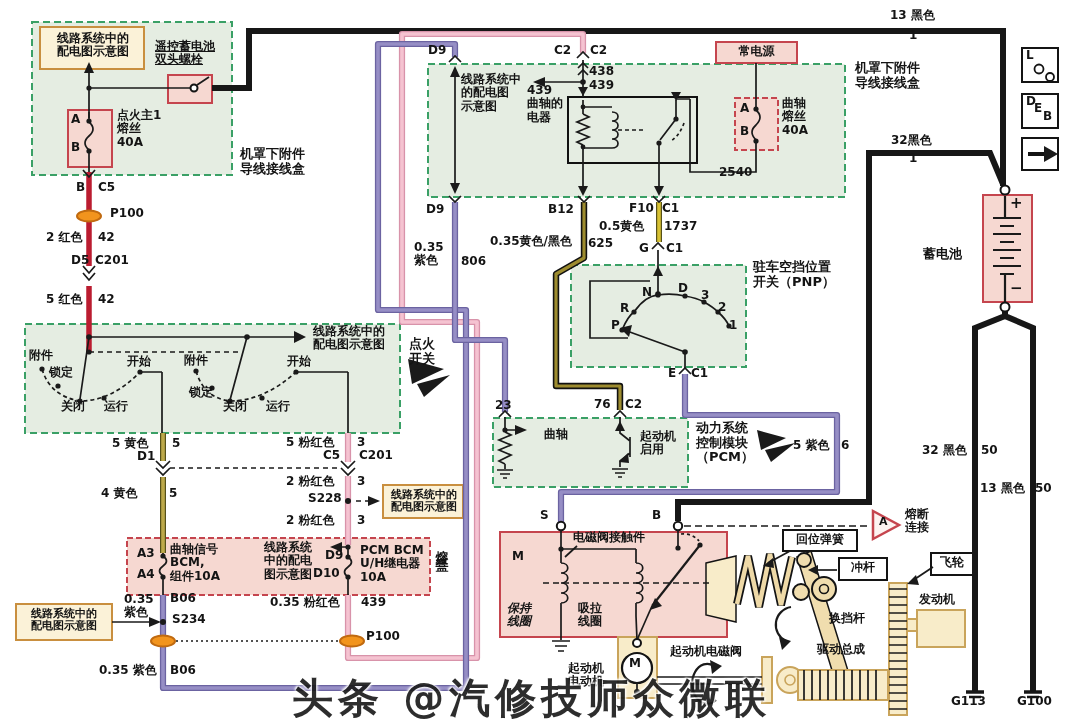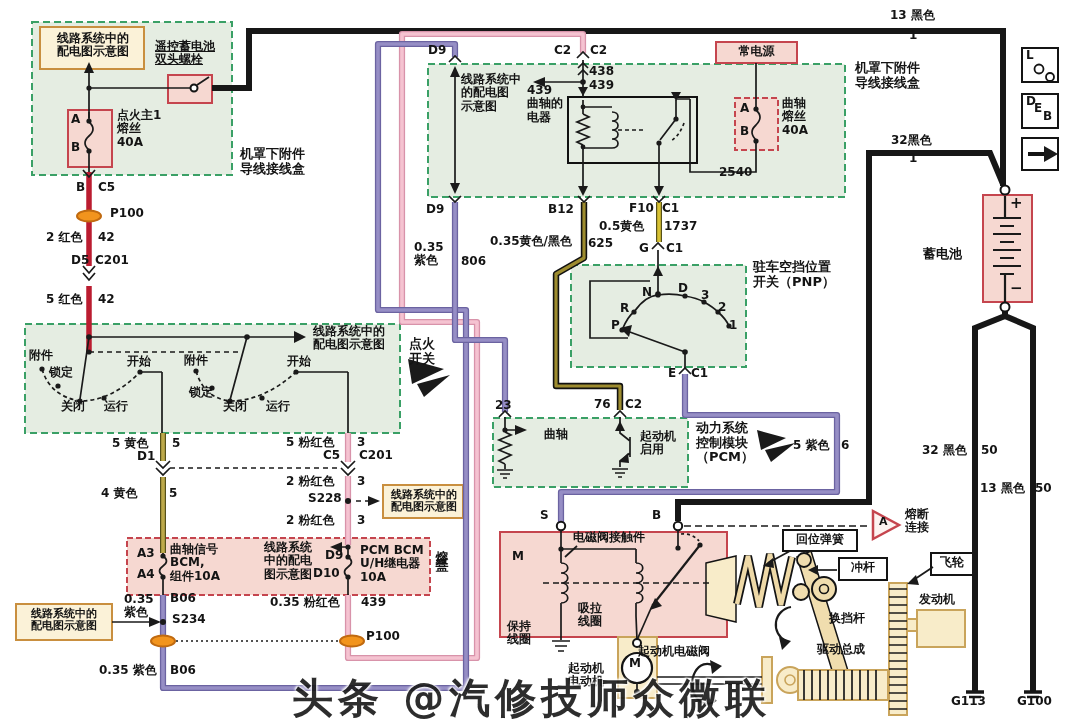--- a/index.html
+++ b/index.html
@@ -436,28 +436,28 @@
       <div class="lbl" style="left: 1026px; top: 95px;">D</div>
       <div class="lbl" style="left: 1034px; top: 102px;">E</div>
       <div class="lbl" style="left: 1043px; top: 110px;">B</div>
       <div class="lbl" style="left: 905px; top: 508px;">熔断
 连接</div>
       <div class="lbl sm" style="left: 879px; top: 516px;">A</div>
       <div class="lbl" style="left: 540px; top: 509px;">S</div>
       <div class="lbl" style="left: 652px; top: 509px;">B</div>
       <div class="lbl" style="left: 573px; top: 531px;">电磁阀接触件</div>
       <div class="lbl" style="left: 512px; top: 550px;">M</div>
-      <div class="lbl" style="left: 507px; top: 620px;">保持
+      <div class="lbl" style="left: 507px; top: 602px; font-style: italic;">保持
 线圈</div>
       <div class="lbl" style="left: 578px; top: 602px;">吸拉
 线圈</div>
       <div class="lbl" style="left: 568px; top: 662px;">起动机
 电动机</div>
       <div class="lbl" style="left: 629px; top: 657px;">M</div>
-      <div class="lbl" style="left: 638px; top: 645px;">起动机电磁阀</div>
+      <div class="lbl" style="left: 670px; top: 645px;">起动机电磁阀</div>
       <div class="lbl c" style="left: 785px; top: 533px; width: 70px;">回位弹簧</div>
       <div class="lbl c" style="left: 841px; top: 561px; width: 44px;">冲杆</div>
       <div class="lbl" style="left: 829px; top: 612px;">换挡杆</div>
       <div class="lbl" style="left: 817px; top: 643px;">驱动总成</div>
       <div class="lbl c" style="left: 933px; top: 556px; width: 38px;">飞轮</div>
       <div class="lbl" style="left: 919px; top: 593px;">发动机</div>
     </div>
 
 <div class="lbl wm" style="left:292px;top:676px">头条 @汽修技师众微联</div>
 

